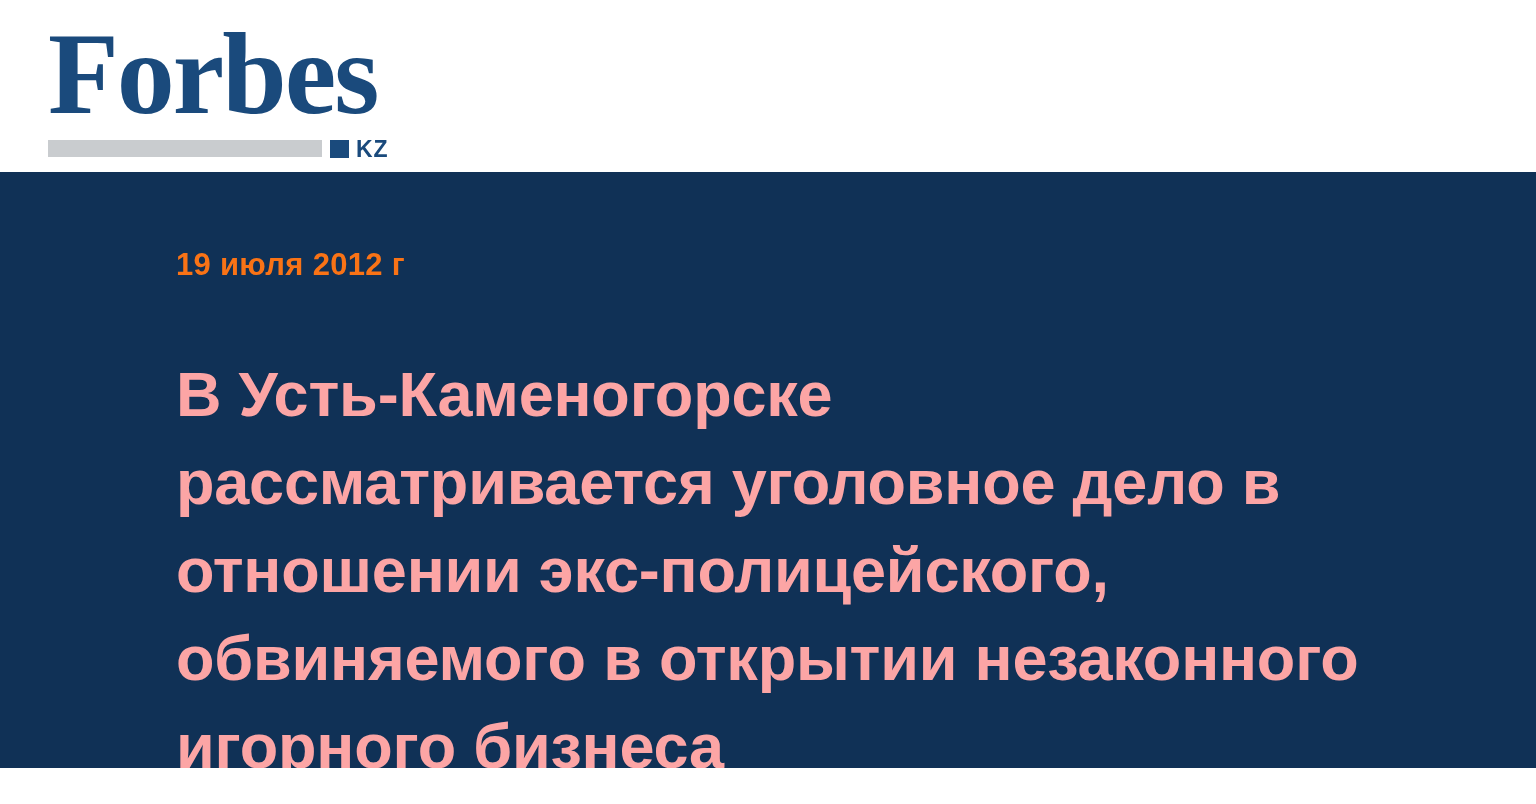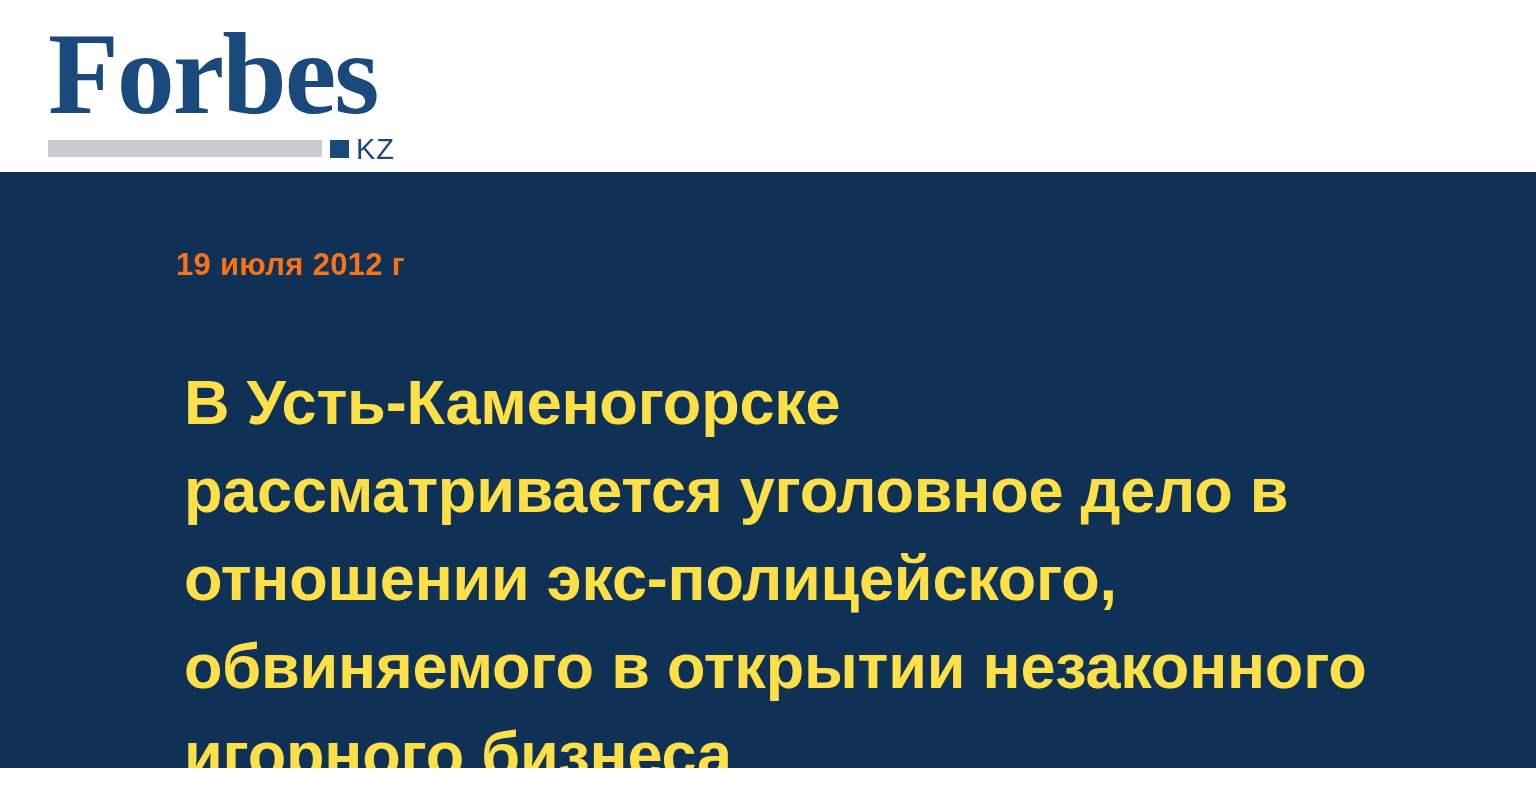--- a/index.html
+++ b/index.html
@@ -74,22 +74,22 @@
     width: 19px;
     height: 18px;
     background: #1a4a7c;
   }
 
   .brand-suffix {
     position: absolute;
     left: 308px;
     top: 114px;
     font-family: "Liberation Sans", sans-serif;
-    font-weight: 400;
-    font-size: 29px;
+    font-weight: 700;
+    font-size: 23px;
     line-height: 27px;
     letter-spacing: 1px;
     color: #1a4a7c;
   }
 
   
   .article-hero {
     position: absolute;
     left: 0;
     top: 172px;
@@ -117,27 +117,27 @@
     letter-spacing: 0.3px;
     color: #f97316;
     white-space: nowrap;
   }
 
   .article-title {
     position: absolute;
     left: 0;
     top: 178px;
     width: 1190px;
-    margin: 8px;
+    margin: 0;
     font-family: "Liberation Sans", sans-serif;
     font-weight: 700;
     font-size: 63px;
     line-height: 88px;
     letter-spacing: -0.2px;
-    color: #fde047;
+    color: #fca5a5;
   }
 </style>
 </head>
 <body>
 
 <div class="page">
 
   <header class="site-header">
     <a class="brand-logo" href="#">
       <span class="brand-wordmark">Forbes</span>

